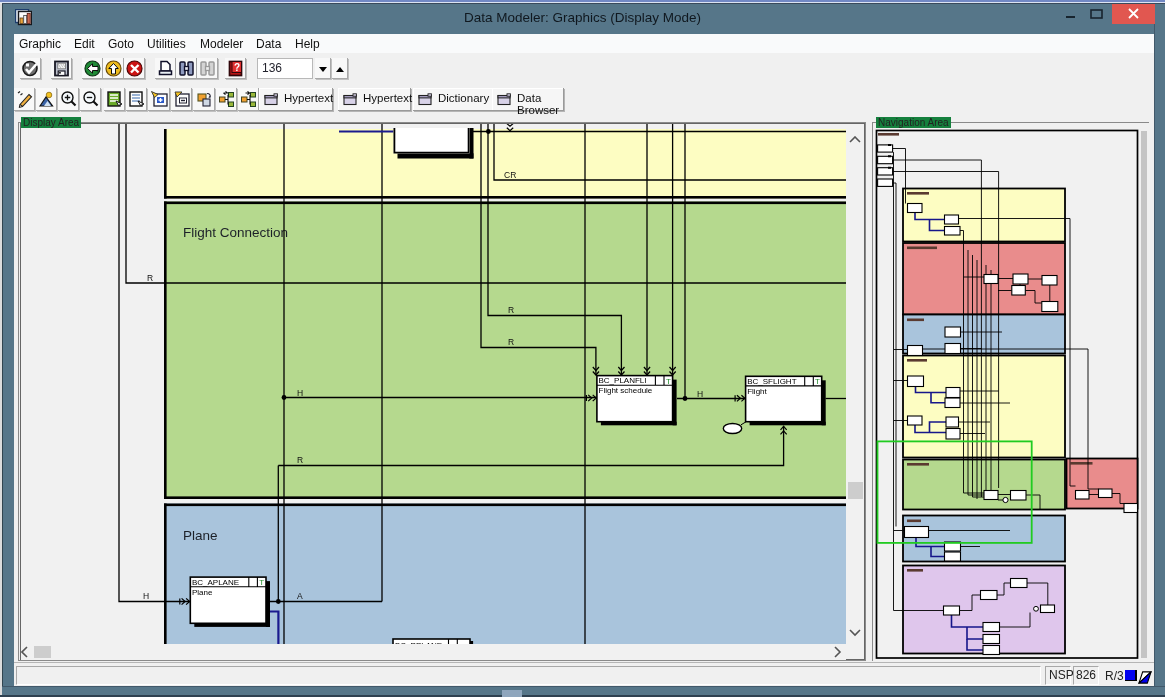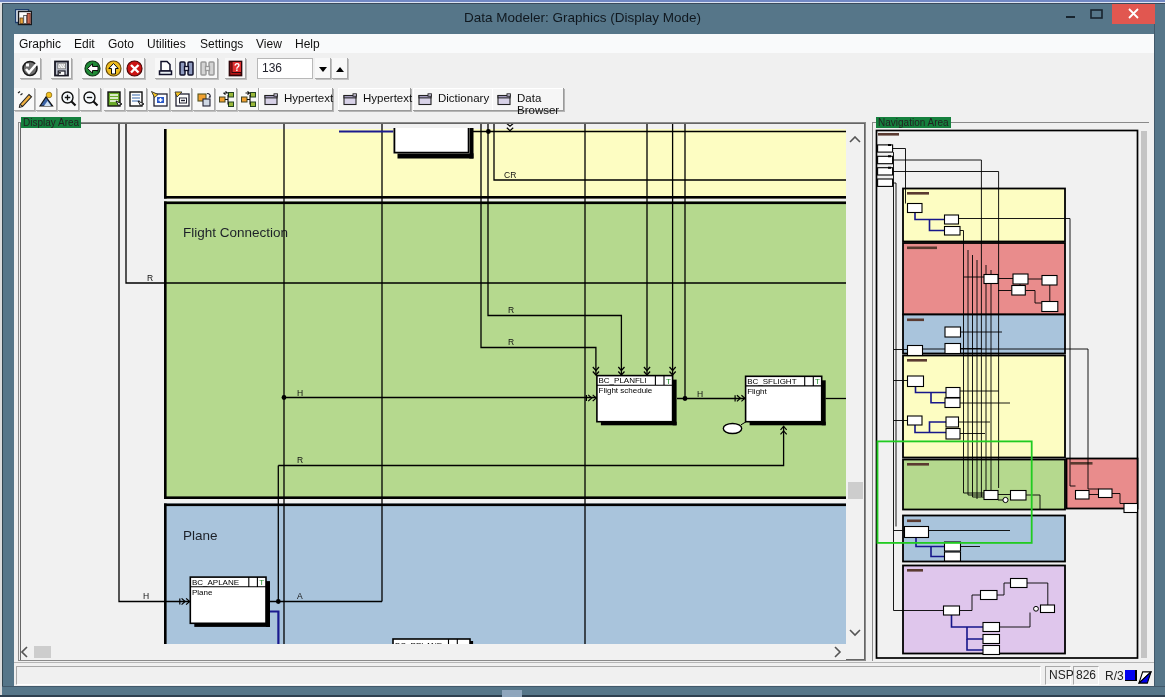--- a/index.html
+++ b/index.html
@@ -72,22 +72,22 @@
     <rect x="8.7" y="6.5" width="3" height="8" fill="#f2f2f2" stroke="#444" stroke-width="0.8"></rect>
     <rect x="12.2" y="4.5" width="3" height="10" fill="#c96a52" stroke="#5a1a10" stroke-width="0.8"></rect>
   </svg></div>
 
   <div class="abs" id="client"></div>
   <div class="abs" id="menubar">
     <span class="menu" style="left:5px">Graphic</span>
     <span class="menu" style="left:60px">Edit</span>
     <span class="menu" style="left:94px">Goto</span>
     <span class="menu" style="left:133px">Utilities</span>
-    <span class="menu" style="left:186px">Settings</span>
-    <span class="menu" style="left:242px">View</span>
+    <span class="menu" style="left:186px">Modeler</span>
+    <span class="menu" style="left:242px">Data</span>
     <span class="menu" style="left:281px">Help</span>
   </div>
 
   <div id="toolbar1">
     <div class="tb" style="left:20px; top:58px; width:21px; height:21px;">
         <svg width="17" height="17" viewBox="0 0 17 17">
       <circle cx="8" cy="8.5" r="7" fill="#6e6e6e" stroke="#191919" stroke-width="1.6"></circle>
       <rect x="4" y="3.5" width="3" height="3" fill="#fff"></rect>
       <path d="M4,9 L7,12.5 L14.5,4" stroke="#fff" stroke-width="2.6" fill="none"></path>
     </svg>

